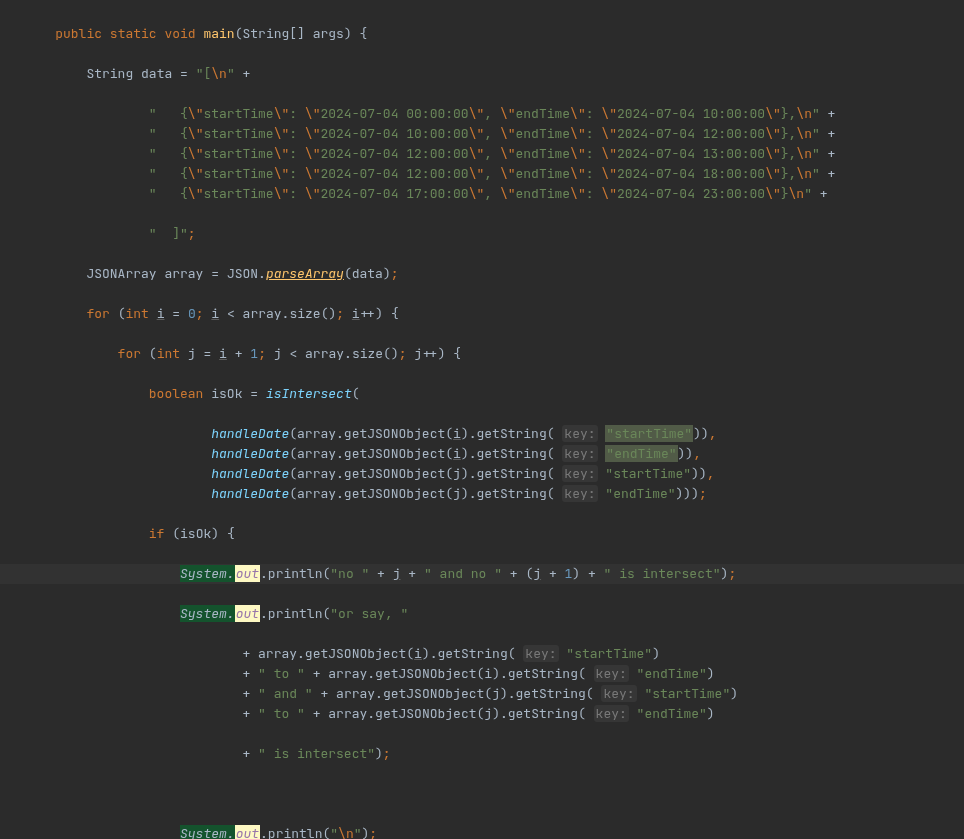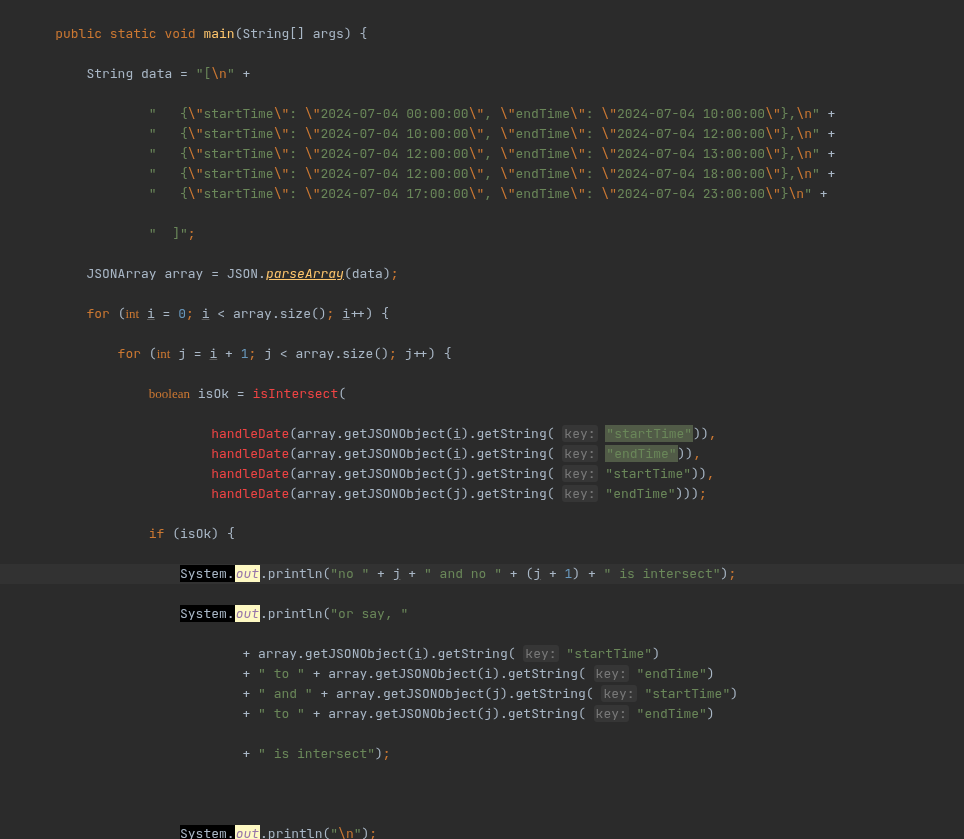--- a/index.html
+++ b/index.html
@@ -17,37 +17,37 @@
   }
   .editor {
     flex: 0 0 auto;
     padding: 4px 0 10px 0;
     white-space: pre;
     overflow: hidden;
   }
   .line { display: block; padding-left: 24px; }
 
   .kw   { color: #cc7832; }   
-  .type { color: #cc7832; font-family: Liberation Serif, serif; }   
+  .type { color: #cc7832; }   
   .ident{ color: #a9b7c6; }
   .method{ color: #ffc66d; }
   .static-italic{ color: #ffc66d; font-style: italic; text-decoration: underline; }
-  .call-italic  { color: #ef4444; }
+  .call-italic  { color: #7dd3fc; font-style: italic; }
   .str  { color: #6a8759; }
   .esc  { color: #cc7832; }  
   .num  { color: #6897bb; }
   .punc { color: #a9b7c6; }
   .op   { color: #a9b7c6; }
   .semi { color: #cc7832; }
   .comma{ color: #cc7832; }
   .paramhint { color: #787878; background:#363636; border-radius:3px; padding:0 2px;text-align:right; }
   .hl-str { background: #515b47; color:#6a8759; padding:0 1px; }
   .underline { text-decoration: underline; text-decoration-color:#5c5c5c; }
   .out-hl { background:#fef9c3; color:#9876aa; font-style:italic; padding:0 1px; }
-  .sys-hl { background:#000000; }
+  .sys-hl { background:#14532d;font-style:italic; }
 
   .line-current { background: #323232; }
   .toolstrip {
     height: 22px;
     background: #313335;
   }
 </style>
 </head>
 <body>
 

